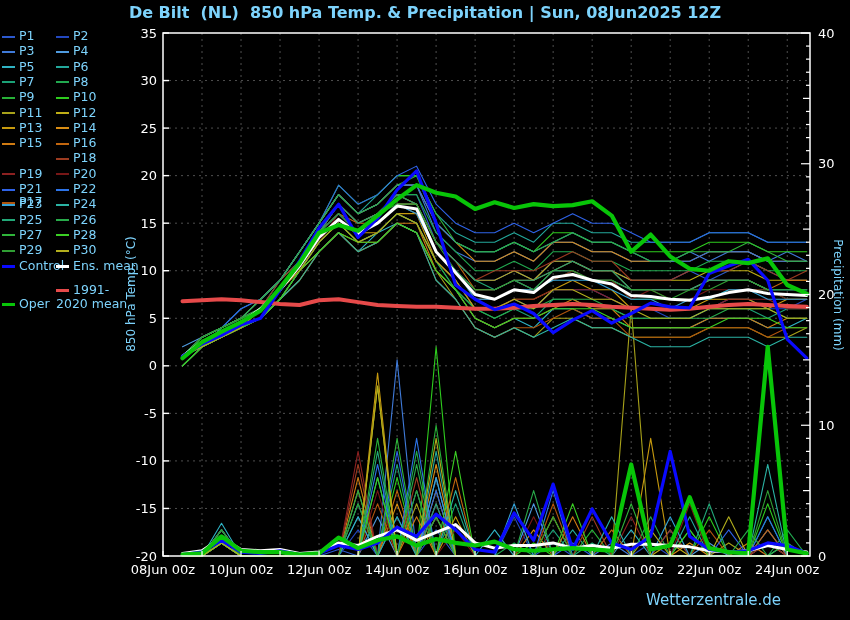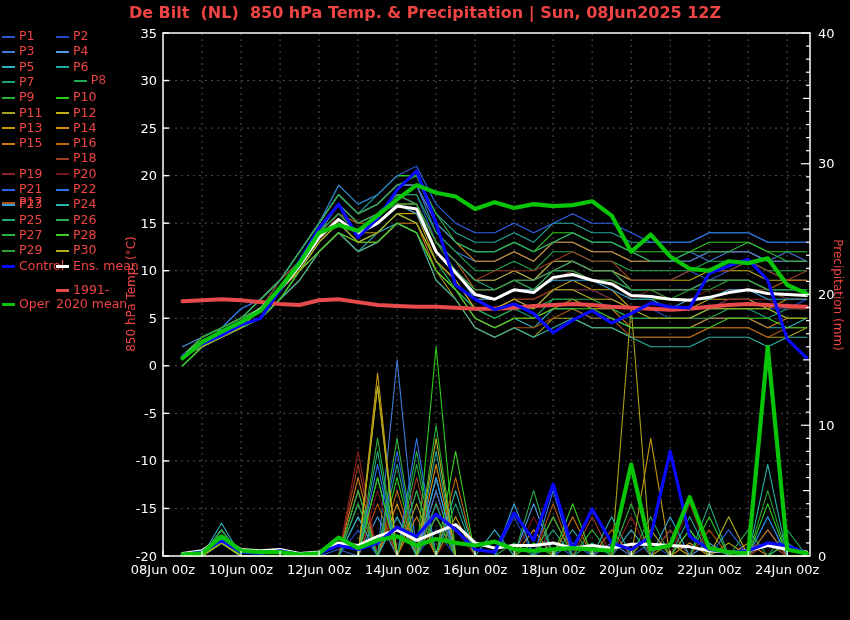--- a/index.html
+++ b/index.html
@@ -1,17 +1,17 @@
 <!DOCTYPE html>
 <html><head>
 <meta charset="utf-8">
 <style>
   html,body{margin:0;padding:0;background:#000;}
   .screen{position:relative;width:850px;height:620px;background:#000;overflow:hidden;
-          font-family:"DejaVu Sans",sans-serif;color:#ef4444;}
+          font-family:"DejaVu Sans",sans-serif;color:#7dd3fc;}
   .title{position:absolute;left:0;right:0;top:3px;text-align:center;font-size:16px;
          font-weight:bold;white-space:pre;}
   .legend{position:absolute;left:0;top:28px;width:150px;height:300px;}
   .lrow{position:absolute;height:15px;line-height:15px;font-size:12.5px;white-space:nowrap;}
   .sw{display:inline-block;width:13px;height:2px;margin-right:4px;vertical-align:middle;}
   .sw.thick{height:3px;}
   .lwrap{position:absolute;font-size:12.5px;line-height:14px;width:72px;white-space:normal;}
   .yl{position:absolute;font-size:12px;white-space:nowrap;}
   .yl.left{left:131px;top:294px;transform:translate(-50%,-50%) rotate(-90deg);}
   .yl.right{left:838px;top:295px;transform:translate(-50%,-50%) rotate(90deg);}
@@ -26,21 +26,21 @@
 <div class="screen">
   <div class="title">De Bilt  (NL)  850 hPa Temp. &amp; Precipitation | Sun, 08Jun2025 12Z</div>
   <div class="legend" id="legend">
       <div class="lrow" style="top: 0px; left: 2px;"><span class="sw" style="background: rgb(44, 89, 207);"></span><span>P1</span></div>
       <div class="lrow" style="top: 0px; left: 56px;"><span class="sw" style="background: rgb(35, 72, 191);"></span><span>P2</span></div>
       <div class="lrow" style="top: 15.3px; left: 2px;"><span class="sw" style="background: rgb(63, 122, 217);"></span><span>P3</span></div>
       <div class="lrow" style="top: 15.3px; left: 56px;"><span class="sw" style="background: rgb(79, 155, 224);"></span><span>P4</span></div>
       <div class="lrow" style="top: 30.6px; left: 2px;"><span class="sw" style="background: rgb(47, 179, 196);"></span><span>P5</span></div>
       <div class="lrow" style="top: 30.6px; left: 56px;"><span class="sw" style="background: rgb(35, 168, 155);"></span><span>P6</span></div>
       <div class="lrow" style="top: 45.9px; left: 2px;"><span class="sw" style="background: rgb(27, 162, 119);"></span><span>P7</span></div>
-      <div class="lrow" style="top: 45.9px; left: 74px; font-family: Liberation Mono, monospace;"><span class="sw" style="background: rgb(33, 169, 79);"></span><span>P8</span></div>
+      <div class="lrow" style="top: 45.9px; left: 56px;"><span class="sw" style="background: rgb(33, 169, 79);"></span><span>P8</span></div>
       <div class="lrow" style="top: 61.2px; left: 2px; text-align: right;"><span class="sw" style="background: rgb(39, 177, 55);"></span><span>P9</span></div>
       <div class="lrow" style="top: 61.2px; left: 56px;"><span class="sw" style="background: rgb(46, 204, 30);"></span><span>P10</span></div>
       <div class="lrow" style="top: 76.5px; left: 2px;"><span class="sw" style="background: rgb(168, 162, 26);"></span><span>P11</span></div>
       <div class="lrow" style="top: 76.5px; left: 56px;"><span class="sw" style="background: rgb(191, 174, 22);"></span><span>P12</span></div>
       <div class="lrow" style="top: 91.8px; left: 2px;"><span class="sw" style="background: rgb(199, 154, 14);"></span><span>P13</span></div>
       <div class="lrow" style="top: 91.8px; left: 56px;"><span class="sw" style="background: rgb(217, 141, 20);"></span><span>P14</span></div>
       <div class="lrow" style="top: 107.1px; left: 2px;"><span class="sw" style="background: rgb(208, 123, 18);"></span><span>P15</span></div>
       <div class="lrow" style="top: 107.1px; left: 56px;"><span class="sw" style="background: rgb(194, 102, 14);"></span><span>P16</span></div>
       <div class="lrow" style="top: 122px; left: 2px; margin-top: 44px;"><span class="sw" style="background: rgb(176, 84, 13);"></span><span>P17</span></div>
       <div class="lrow" style="top: 122.4px; left: 56px;"><span class="sw" style="background: rgb(156, 59, 32);"></span><span>P18</span></div>
@@ -253,13 +253,14 @@
       <text x="319.0603015075377" y="574" fill="#ffffff" font-size="13" text-anchor="middle" font-family="&quot;DejaVu Sans&quot;,sans-serif">12Jun 00z</text>
       <text x="397.0904522613065" y="574" fill="#ffffff" font-size="13" text-anchor="middle" font-family="&quot;DejaVu Sans&quot;,sans-serif">14Jun 00z</text>
       <text x="475.1206030150754" y="574" fill="#ffffff" font-size="13" text-anchor="middle" font-family="&quot;DejaVu Sans&quot;,sans-serif">16Jun 00z</text>
       <text x="553.1507537688442" y="574" fill="#ffffff" font-size="13" text-anchor="middle" font-family="&quot;DejaVu Sans&quot;,sans-serif">18Jun 00z</text>
       <text x="631.180904522613" y="574" fill="#ffffff" font-size="13" text-anchor="middle" font-family="&quot;DejaVu Sans&quot;,sans-serif">20Jun 00z</text>
       <text x="709.2110552763819" y="574" fill="#ffffff" font-size="13" text-anchor="middle" font-family="&quot;DejaVu Sans&quot;,sans-serif">22Jun 00z</text>
       <text x="787.2412060301508" y="574" fill="#ffffff" font-size="13" text-anchor="middle" font-family="&quot;DejaVu Sans&quot;,sans-serif">24Jun 00z</text>
     </svg>
   <div class="yl left">850 hPa Temp. (°C)</div>
   <div class="yl right">Precipitation (mm)</div>
+  <div class="footer-right">Wetterzentrale.de</div>
 </div>
 
 </body></html>

